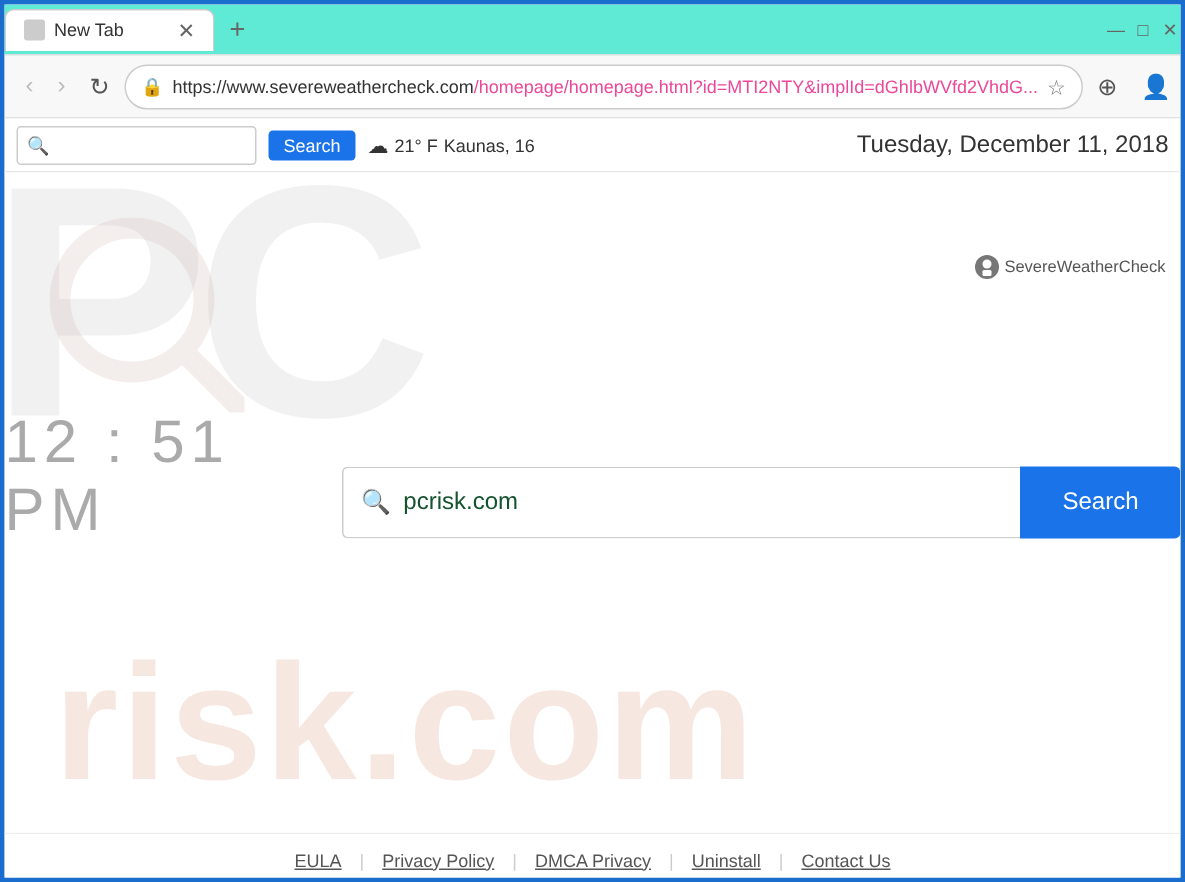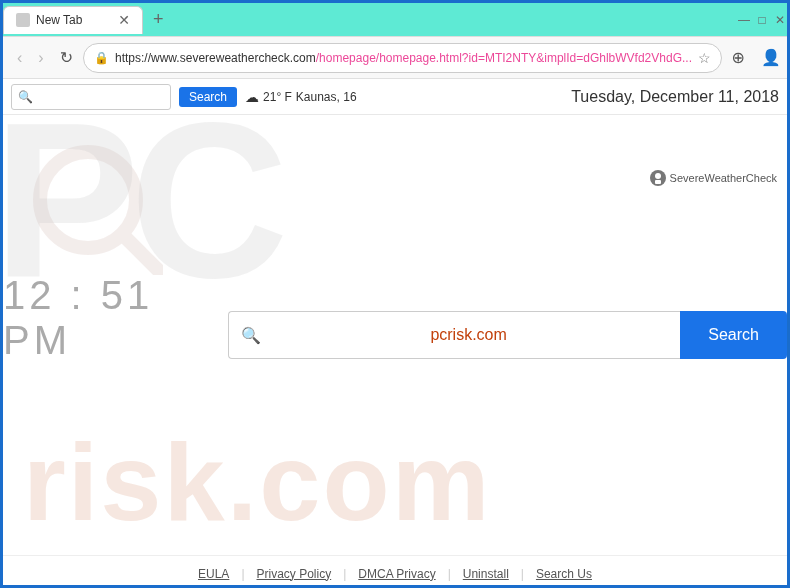--- a/index.html
+++ b/index.html
@@ -223,21 +223,21 @@
       left: -10px;
     }
     .watermark-risk {
       font-size: 110px;
       font-weight: 900;
       color: rgba(220,160,130,0.25);
       font-family: 'Arial Black', Arial, sans-serif;
       letter-spacing: 2px;
       position: absolute;
       bottom: 10px;
-      left: 20px;
+      left: 33px;
     }
     .magnifier-watermark {
       position: absolute;
       top: 30px;
       left: 30px;
       width: 130px;
       height: 130px;
       opacity: 0.2;
     }
 
@@ -291,23 +291,22 @@
       padding: 0 12px;
       height: 48px;
       background: #fff;
       gap: 8px;
     }
     .search-query-icon { color: #4285f4; font-size: 16px; }
     .search-input {
       border: none;
       outline: none;
       font-size: 16px;
-      color: #c2410c;
+      color: #14532d;
       flex: 1;
-      text-align: center;
     }
     .search-main-btn {
       background: #1a73e8;
       color: #fff;
       border: none;
       border-radius: 0 4px 4px 0;
       padding: 0 28px;
       height: 48px;
       font-size: 16px;
       cursor: pointer;
@@ -420,14 +419,14 @@
 
 <div class="page-footer">
   <span class="footer-link">EULA</span>
   <span class="footer-sep">|</span>
   <span class="footer-link">Privacy Policy</span>
   <span class="footer-sep">|</span>
   <span class="footer-link">DMCA Privacy</span>
   <span class="footer-sep">|</span>
   <span class="footer-link">Uninstall</span>
   <span class="footer-sep">|</span>
-  <span class="footer-link">Search Us</span>
+  <span class="footer-link">Contact Us</span>
 </div>
 
 </body></html>

